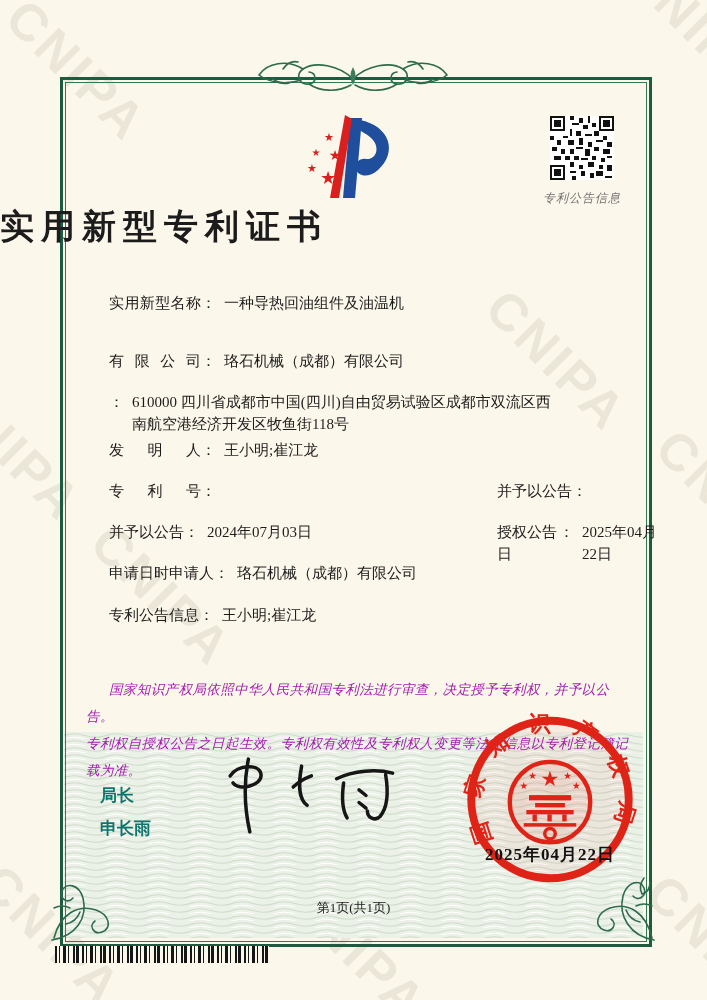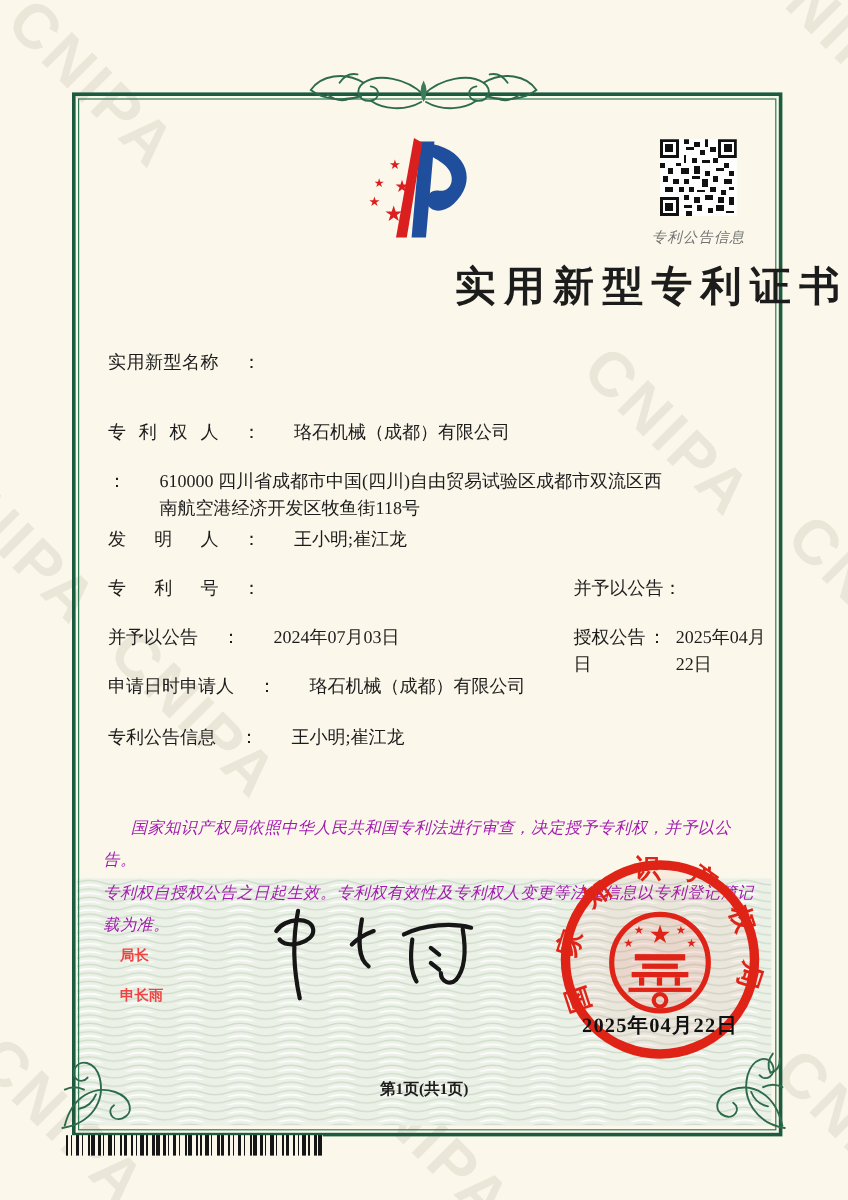--- a/index.html
+++ b/index.html
@@ -25,51 +25,51 @@
   
   .waves{position:absolute;left:64px;top:732px;width:579px;height:206px;
          background:#ecf1e7;overflow:hidden;}
 
   
   .cert-no{position:absolute;left:95px;top:119px;font-size:15.5px;letter-spacing:2px;}
   .logo{position:absolute;left:298px;top:108px;width:112px;height:100px;}
   .qr-wrap{position:absolute;left:538px;top:116px;width:88px;text-align:center;}
   .qr{width:64px;height:64px;margin:0 auto;display:block;}
   .qr-label{margin-top:10px;font-size:12px;font-style:italic;letter-spacing:1px;color:#737373;}
-  .title{position:absolute;left:0;top:216px;width:707px;text-align:right;
+  .title{position:absolute;left:0;top:204px;width:652px;text-align:left;
          font-size:34px;font-weight:bold;letter-spacing:7px;}
 
   
-  .row{position:absolute;left:90px;font-size:15px;line-height:22px;display:flex;gap:20px;}
+  .row{position:absolute;left:109px;font-size:15px;line-height:22px;display:flex;}
   .lbl{display:inline-block;}
   .lbl.j{width:92px;text-align:justify;text-align-last:justify;}
   .colon{display:inline-block;margin-right:8px;}
   .val{display:inline-block;}
   .val.wrap{width:428px;font-family:Liberation Serif, serif;}
   .col2{position:absolute;left:388px;top:0;display:flex;}
   .r0{top:292px}.r1{top:350px}.r2{top:391px}.r3{top:439px}
   .r4{top:480px;width:560px}.r5{top:521px;width:560px}
   .r6{top:562px}.r7{top:604px}
 
   
   .statement{position:absolute;left:86px;top:676px;width:548px;font-size:13.5px;
              line-height:27px;font-style:italic;letter-spacing:0.4px;color:#a21caf;}
   .statement .l1{text-indent:1.7em;}
 
   
-  .bureau{position:absolute;left:100px;top:780px;font-family:Liberation Sans, sans-serif;
-          font-size:12px;font-weight:600;line-height:33px;color:#ef4444;}
+  .bureau{position:absolute;left:100px;top:780px;font-family:Liberation Mono, monospace;
+          font-size:17px;font-weight:600;line-height:33px;color:#0f766e;}
   .sig{position:absolute;left:205px;top:742px;width:210px;height:100px;}
 
   
   .seal{position:absolute;left:452px;top:712px;width:196px;height:175px;}
   .seal-date{position:absolute;left:452px;top:843px;width:196px;text-align:center;
              font-size:17px;font-weight:bold;letter-spacing:1px;color:#111;}
 
-  .page-no{position:absolute;left:0;top:899px;width:707px;text-align:center;font-size:13px;font-weight:bold;}
+  .page-no{position:absolute;left:0;top:899px;width:707px;text-align:center;font-size:13px;}
 
   
   .barcode{position:absolute;left:55px;top:946px;width:214px;height:17px;
     background:repeating-linear-gradient(90deg,
       #161616 0 2px,#fbf7ea 2px 4px,#161616 4px 5px,#fbf7ea 5px 8px,
       #161616 8px 11px,#fbf7ea 11px 13px,#161616 13px 14px,#fbf7ea 14px 18px,
       #161616 18px 20px,#fbf7ea 20px 21px,#161616 21px 24px,#fbf7ea 24px 27px);}
 </style>
 </head>
 <body>
@@ -208,24 +208,25 @@
       </g>
     </svg>
     <div class="qr-label">专利公告信息</div>
   </div>
 
   <div class="title">实用新型专利证书</div>
 
   <div class="row r0">
     <span class="lbl j">实用新型名称</span>
       <span class="colon">：</span>
+    <span class="val">一种导热回油组件及油温机</span>
   </div>
 
   <div class="row r1">
-    <span class="lbl j">专利权人</span>
+    <span class="lbl j">有限公司</span>
       <span class="colon">：</span>
     <span class="val">珞石机械（成都）有限公司</span>
   </div>
 
   <div class="row r2">
       <span class="colon">：</span>
     <span class="val wrap">610000 四川省成都市中国(四川)自由贸易试验区成都市双流区西南航空港经济开发区牧鱼街118号</span>
   </div>
 
   <div class="row r3">

